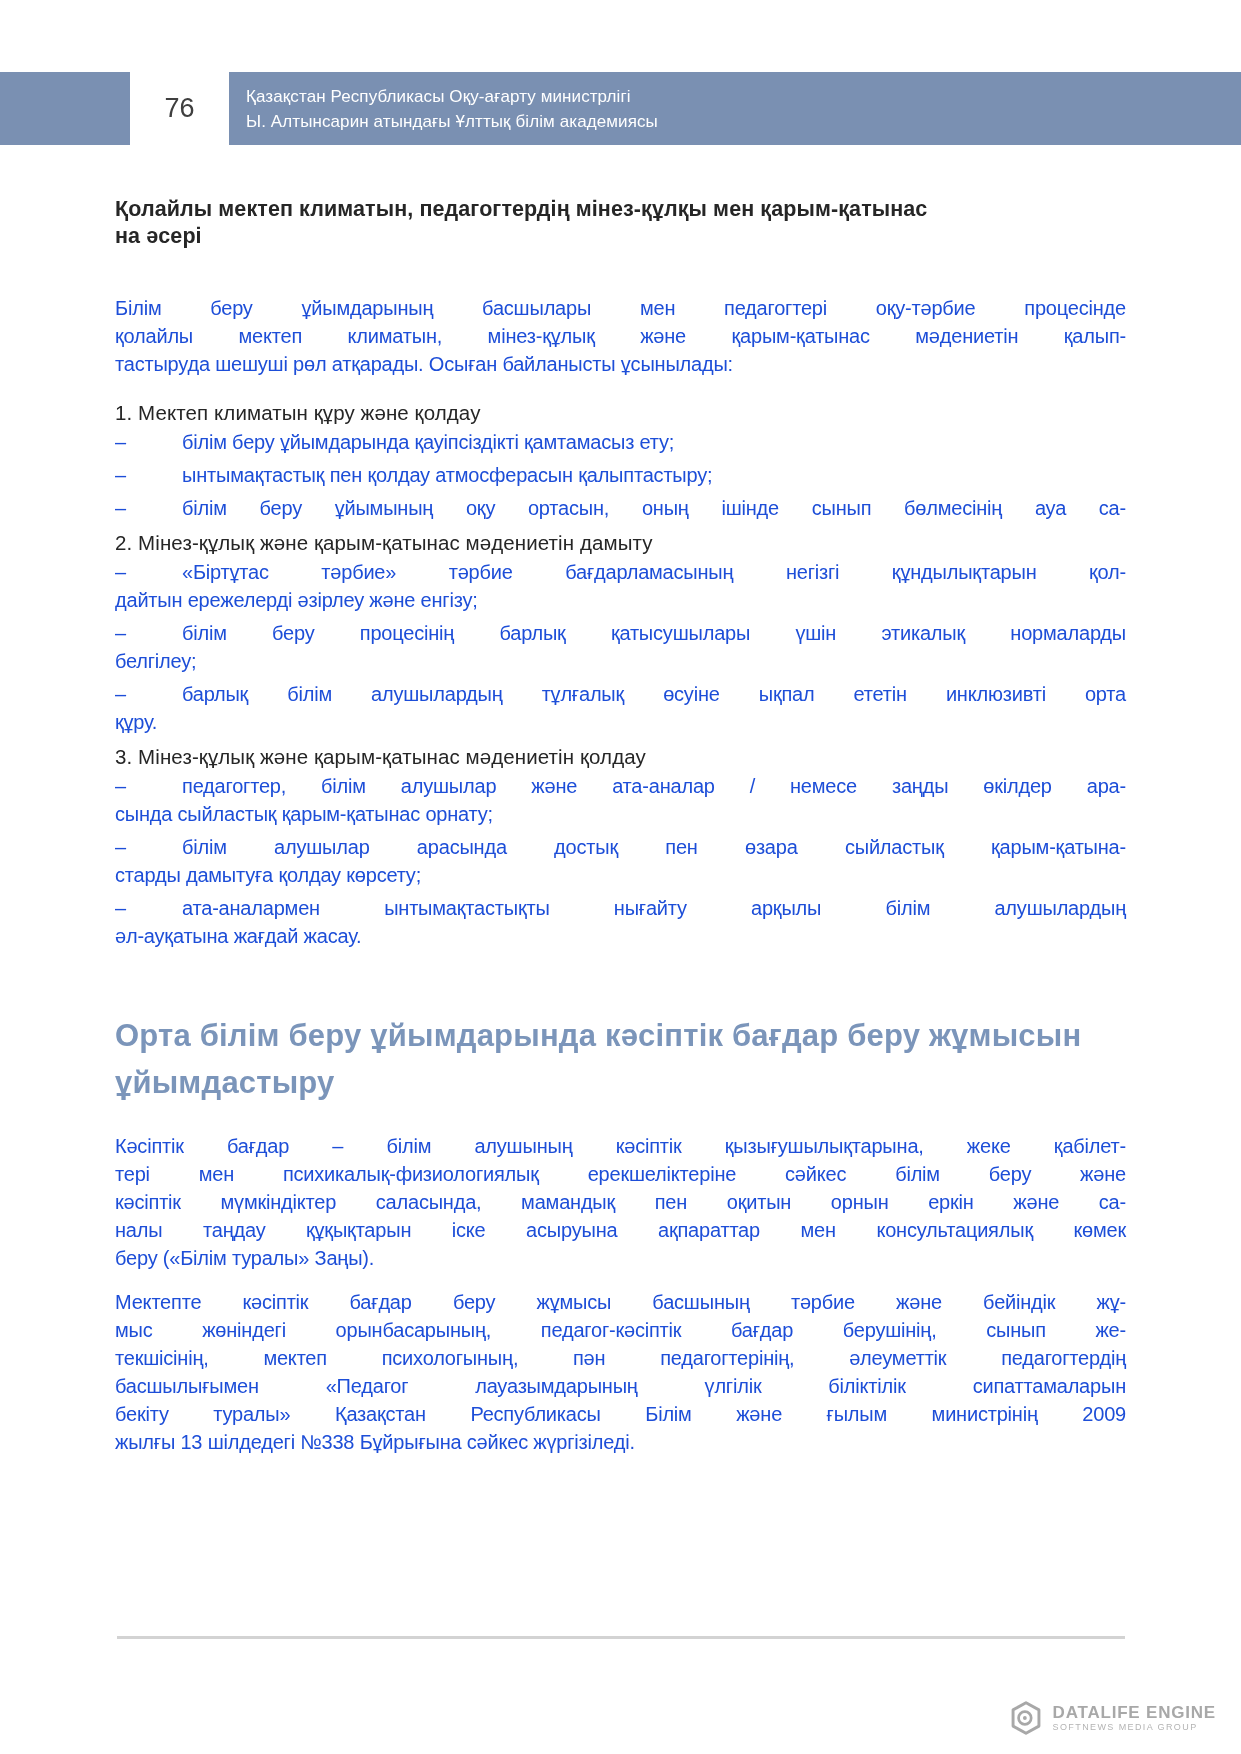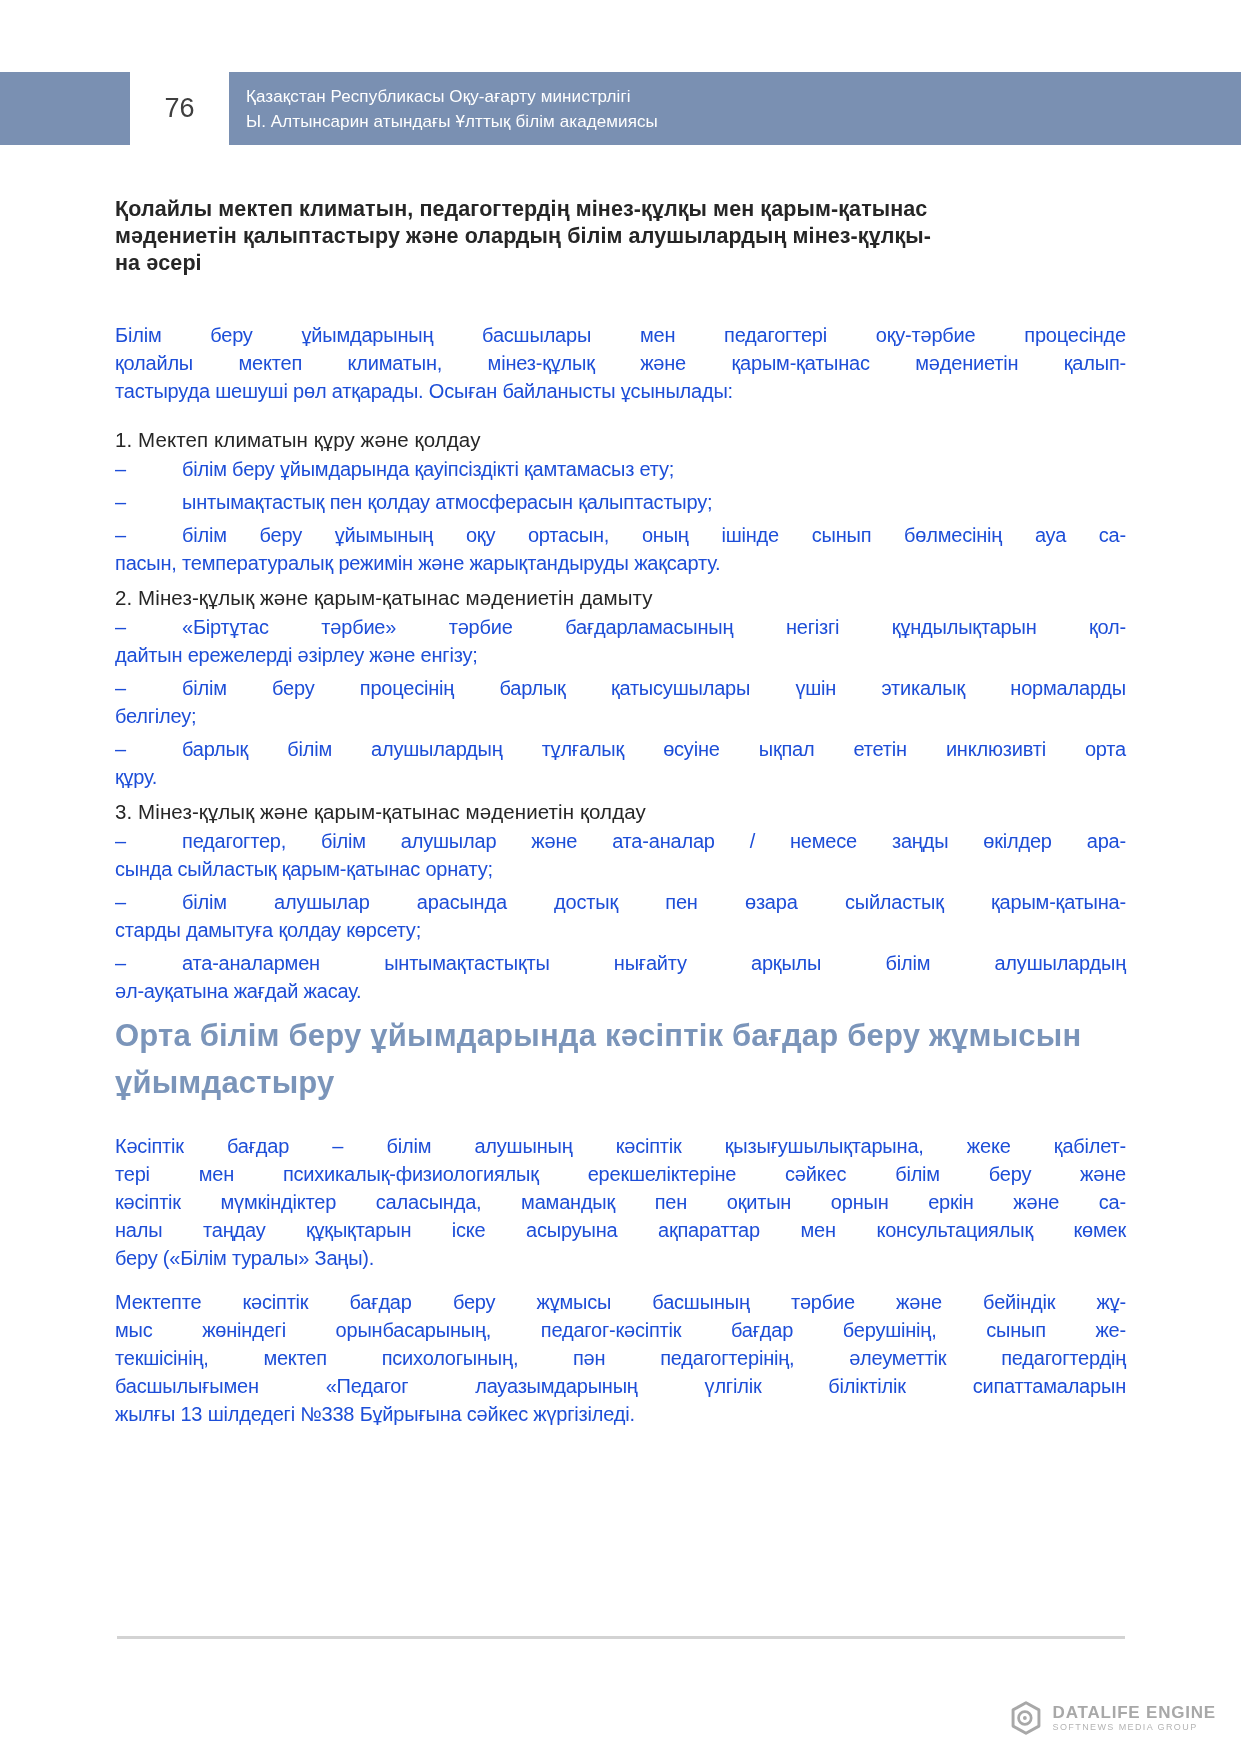--- a/index.html
+++ b/index.html
@@ -74,39 +74,37 @@
     <div class="header-gap">76</div>
     <div class="header-bar">
       <div>Қазақстан Республикасы Оқу-ағарту министрлігі</div>
       <div>Ы. Алтынсарин атындағы Ұлттық білім академиясы</div>
     </div>
   </div>
 
   <div class="upper">
     <h1 class="doc-title" id="doc-title">
         <div>Қолайлы мектеп климатын, педагогтердің мінез-құлқы мен қарым-қатынас</div>
-        <div>мәдениетін қалыптастыру және олардың білім алушылардың мінез-құлқы-</div>
         <div>на әсері</div>
       </h1>
     <div class="para" id="intro-para">
         <div class="line just">Білім беру ұйымдарының басшылары мен педагогтері оқу-тәрбие процесінде</div>
         <div class="line just">қолайлы мектеп климатын, мінез-құлық және қарым-қатынас мәдениетін қалып-</div>
         <div class="line">тастыруда шешуші рөл атқарады. Осыған байланысты ұсынылады:</div>
       </div>
     <div id="sections">
         <div class="sec-heading">1. Мектеп климатын құру және қолдау</div>
         <div class="list-item">
           <div class="line iline-first"><span class="dash">–</span>білім беру ұйымдарында қауіпсіздікті қамтамасыз ету;</div>
         </div>
         <div class="list-item">
           <div class="line iline-first"><span class="dash">–</span>ынтымақтастық пен қолдау атмосферасын қалыптастыру;</div>
         </div>
         <div class="list-item">
           <div class="line just iline-first"><span class="dash">–</span>білім беру ұйымының оқу ортасын, оның ішінде сынып бөлмесінің ауа са-</div>
-          <div class="line">пасын,  температуралық режимін және жарықтандыруды жақсарту.</div>
         </div>
         <div class="sec-heading">2. Мінез-құлық және қарым-қатынас мәдениетін дамыту</div>
         <div class="list-item">
           <div class="line just iline-first"><span class="dash">–</span>«Біртұтас тәрбие» тәрбие бағдарламасының негізгі құндылықтарын қол-</div>
           <div class="line">дайтын ережелерді әзірлеу және енгізу;</div>
         </div>
         <div class="list-item">
           <div class="line just iline-first"><span class="dash">–</span>білім беру процесінің барлық қатысушылары үшін этикалық нормаларды</div>
           <div class="line">белгілеу;</div>
         </div>
@@ -141,20 +139,21 @@
           <div class="line just">тері мен психикалық-физиологиялық ерекшеліктеріне сәйкес білім беру және</div>
           <div class="line just">кәсіптік мүмкіндіктер саласында, мамандық пен оқитын орнын еркін және са-</div>
           <div class="line just">налы таңдау құқықтарын іске асыруына ақпараттар мен консультациялық көмек</div>
           <div class="line">беру («Білім туралы» Заңы).</div>
         </div>
         <div class="para">
           <div class="line just">Мектепте кәсіптік бағдар беру жұмысы басшының тәрбие және бейіндік жұ-</div>
           <div class="line just">мыс жөніндегі орынбасарының, педагог-кәсіптік бағдар берушінің, сынып же-</div>
           <div class="line just">текшісінің, мектеп психологының, пән педагогтерінің, әлеуметтік педагогтердің</div>
           <div class="line just">басшылығымен «Педагог лауазымдарының үлгілік біліктілік сипаттамаларын</div>
+          <div class="line just">бекіту туралы» Қазақстан Республикасы Білім және ғылым министрінің 2009</div>
           <div class="line">жылғы 13 шілдедегі №338 Бұйрығына сәйкес жүргізіледі.</div>
         </div>
       </div>
   </div>
 
   <div class="footer-rule"></div>
   <div class="footer-brand">
     <svg width="36" height="36" viewBox="0 0 32 32">
       <path d="M16 2.5 L27.5 8.8 V23.2 L16 29.5 L4.5 23.2 V8.8 Z" fill="none" stroke="#a8a8a8" stroke-width="2.6" stroke-linejoin="round"></path>
       <circle cx="15" cy="16" r="5.6" fill="none" stroke="#a8a8a8" stroke-width="2.4"></circle>

